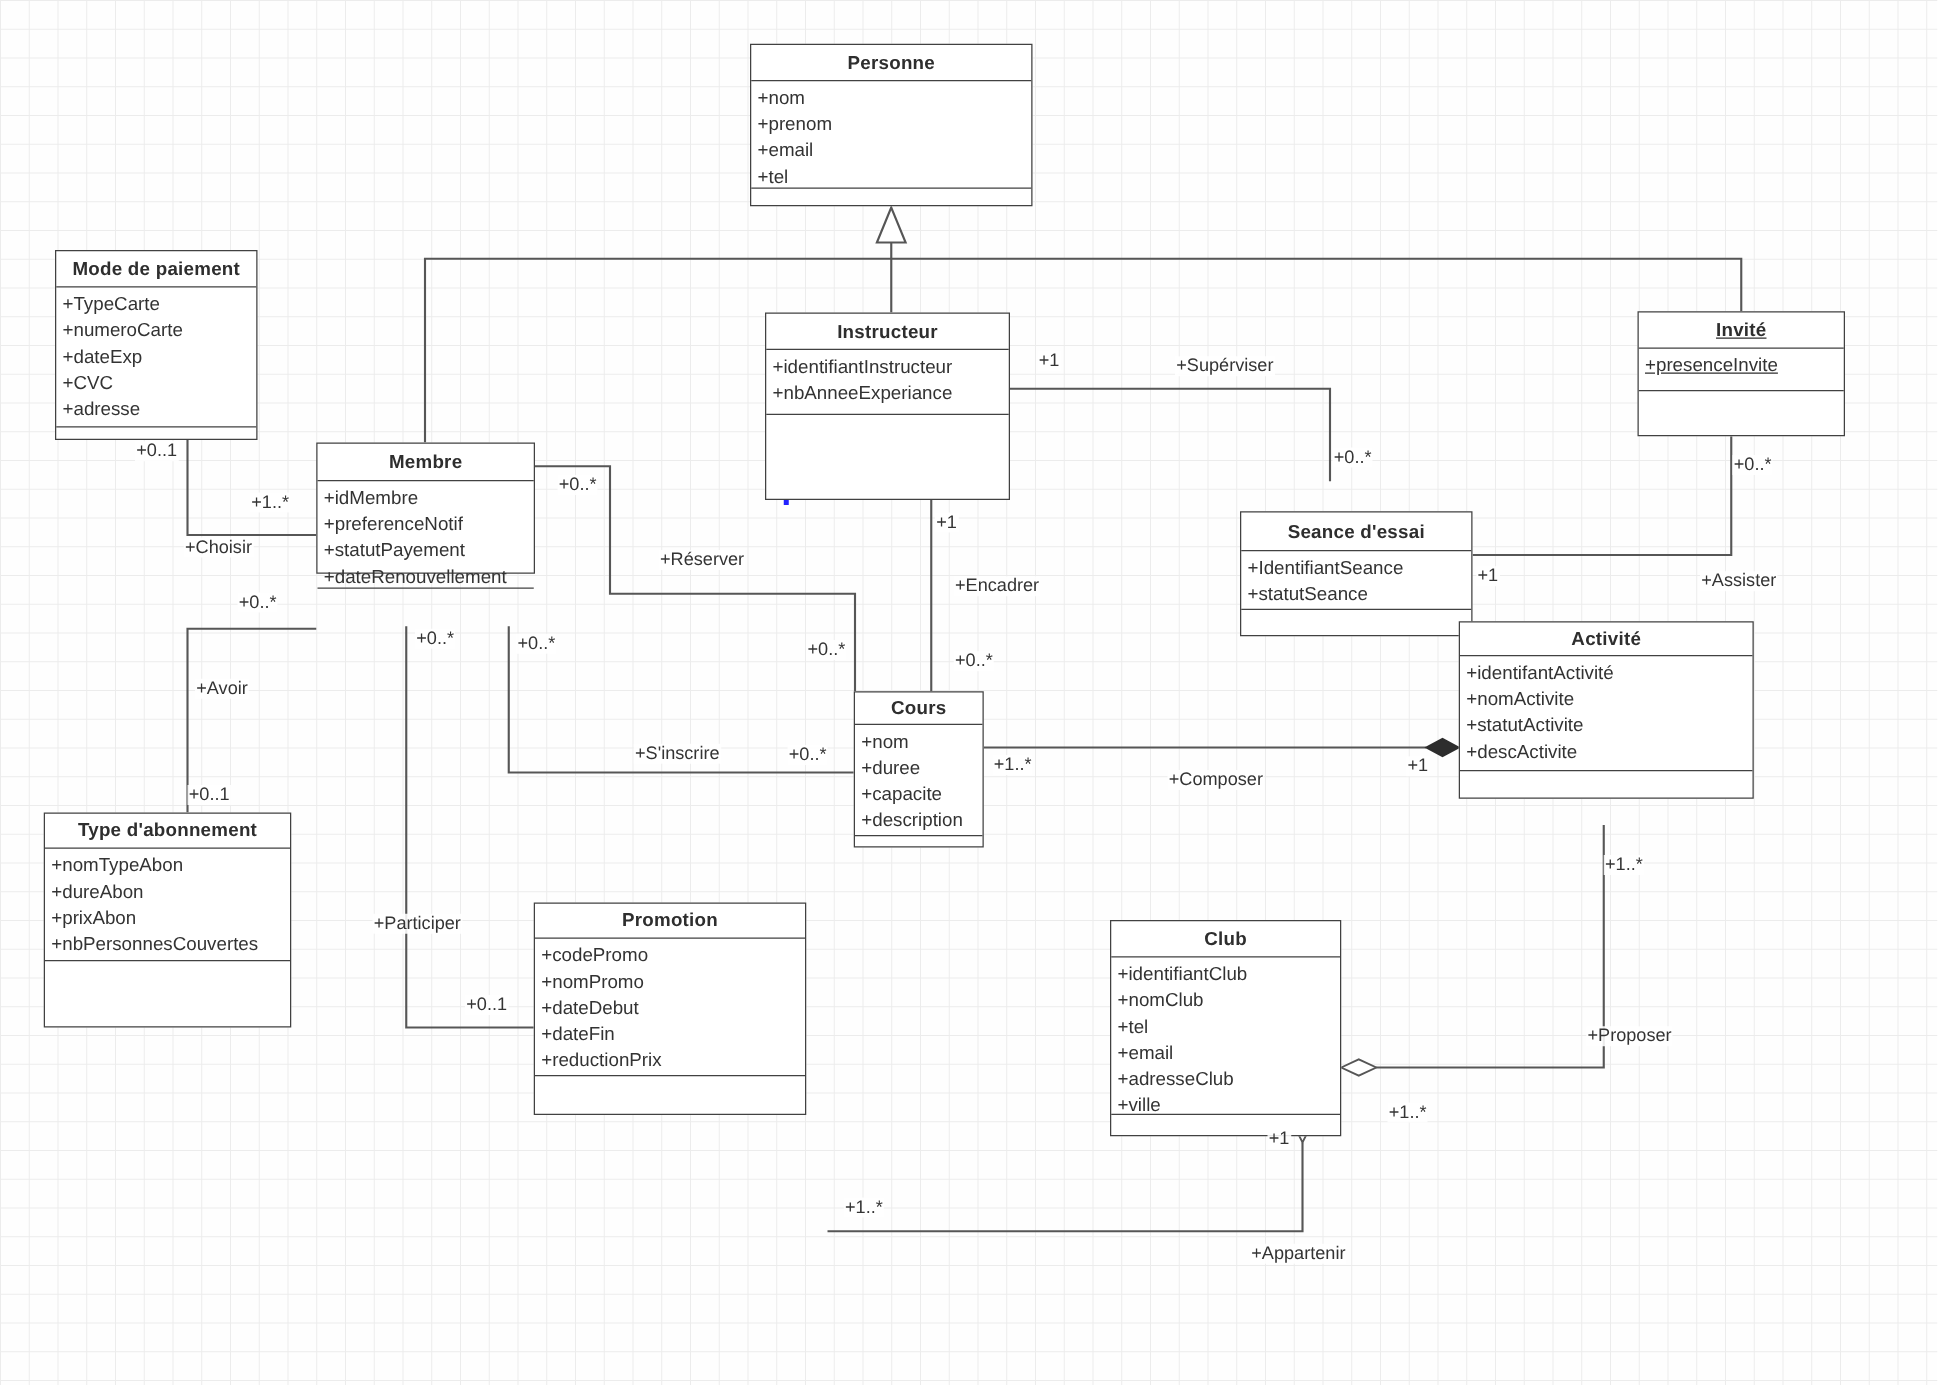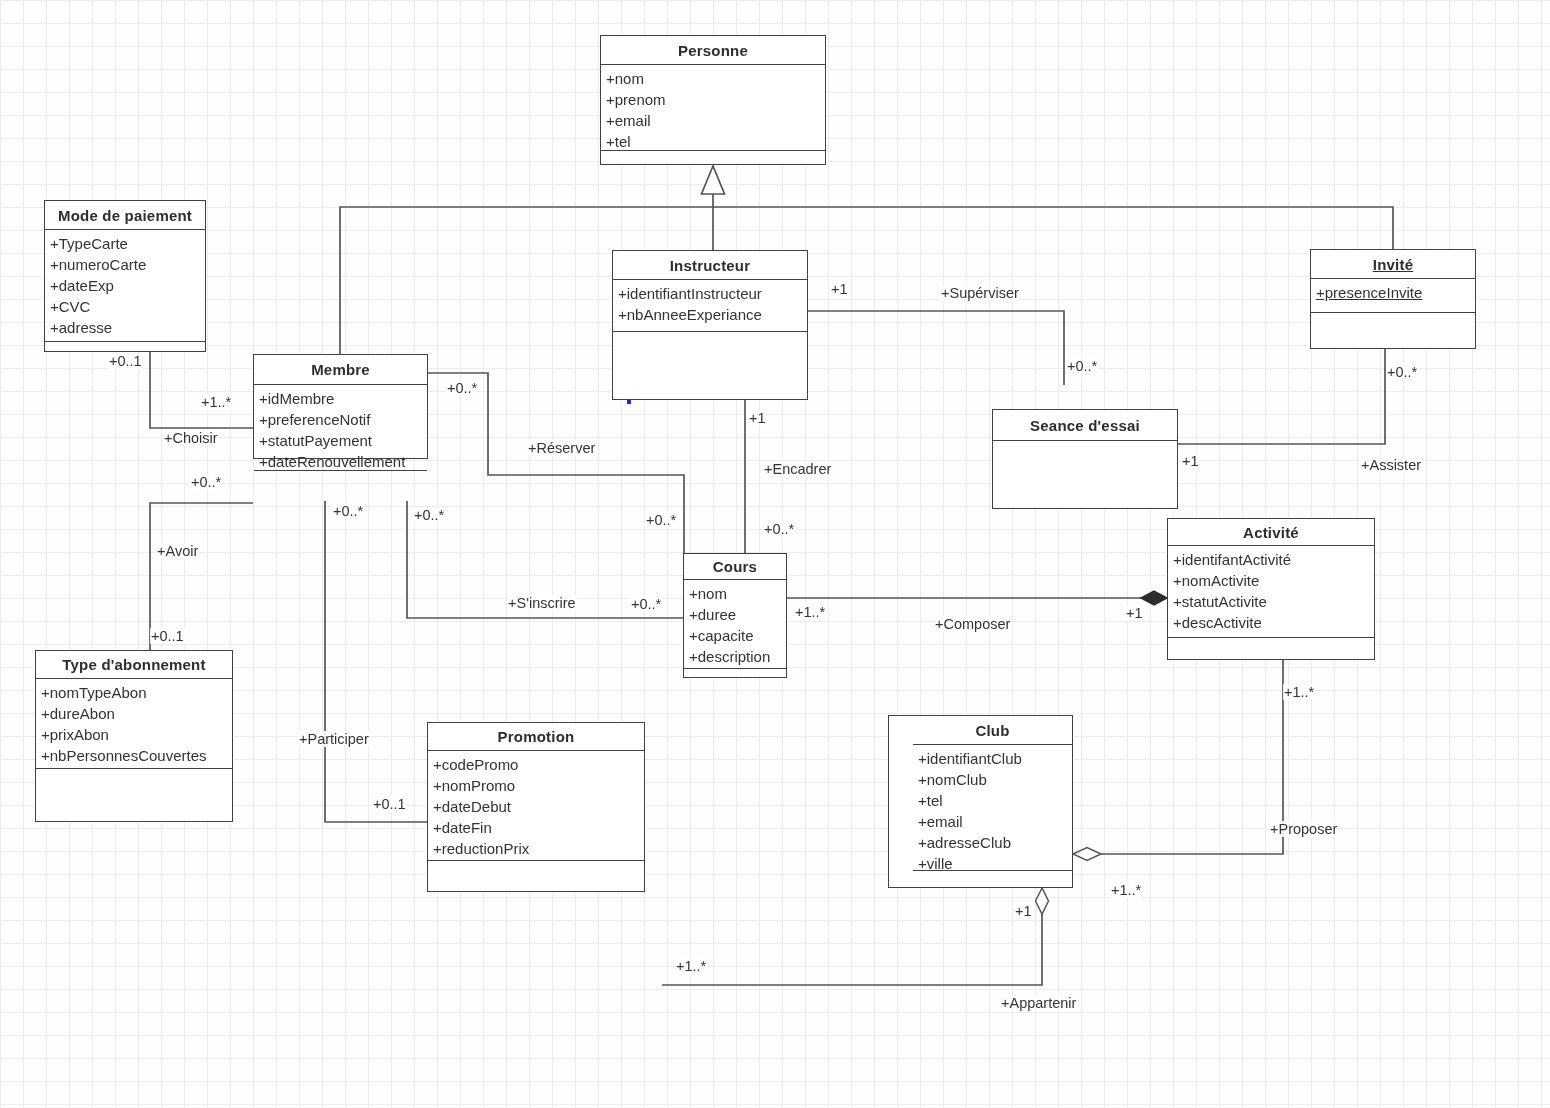--- a/index.html
+++ b/index.html
@@ -119,33 +119,37 @@
     </div>
     <div class="uml-class" style="left: 1310px; top: 249px; width: 166px; height: 100px; text-decoration: underline;">
       <div class="uml-title" style="height: 29px;">Invité</div>
       <div class="uml-attrs" style="height: 34px;">
         <div>+presenceInvite</div>
       </div>
       <div class="uml-methods"></div>
     </div>
     <div class="uml-class" style="left: 992px; top: 385px; width: 186px; height: 100px; margin-top: 24px;">
       <div class="uml-title" style="height: 31px;">Seance d'essai</div>
+      <div class="uml-attrs" style="height: 47px;">
+        <div>+IdentifiantSeance</div>
+        <div>+statutSeance</div>
+      </div>
       <div class="uml-methods"></div>
     </div>
     <div class="uml-class" style="left: 683px; top: 553px; width: 104px; height: 125px;">
       <div class="uml-title" style="height: 26px;">Cours</div>
       <div class="uml-attrs" style="height: 89px;">
         <div>+nom</div>
         <div>+duree</div>
         <div>+capacite</div>
         <div>+description</div>
       </div>
       <div class="uml-methods"></div>
     </div>
-    <div class="uml-class" style="left: 1167px; top: 518px; width: 208px; height: 142px;">
+    <div class="uml-class" style="left: 1167px; top: 497px; width: 236px; height: 142px;">
       <div class="uml-title" style="height: 27px;">Activité</div>
       <div class="uml-attrs" style="height: 92px;">
         <div>+identifantActivité</div>
         <div>+nomActivite</div>
         <div>+statutActivite</div>
         <div>+descActivite</div>
       </div>
       <div class="uml-methods"></div>
     </div>
     <div class="uml-class" style="left: 35px; top: 650px; width: 198px; height: 172px;">
@@ -162,33 +166,33 @@
       <div class="uml-title" style="height: 28px;">Promotion</div>
       <div class="uml-attrs" style="height: 110px;">
         <div>+codePromo</div>
         <div>+nomPromo</div>
         <div>+dateDebut</div>
         <div>+dateFin</div>
         <div>+reductionPrix</div>
       </div>
       <div class="uml-methods"></div>
     </div>
-    <div class="uml-class" style="left: 888px; top: 715px; width: 185px; height: 173px; padding-left: 24px;">
+    <div class="uml-class" style="left: 888px; top: 736px; width: 185px; height: 173px;">
       <div class="uml-title" style="height: 29px;">Club</div>
       <div class="uml-attrs" style="height: 126px;">
         <div>+identifiantClub</div>
         <div>+nomClub</div>
         <div>+tel</div>
         <div>+email</div>
         <div>+adresseClub</div>
         <div>+ville</div>
       </div>
       <div class="uml-methods"></div>
     </div>
-    <div class="rel-label" style="left: 147px; top: 430px; margin-left: 16px;">+Choisir</div>
+    <div class="rel-label" style="left: 147px; top: 430px;">+Choisir</div>
     <div class="rel-label" style="left: 108px; top: 353px;">+0..1</div>
     <div class="rel-label" style="left: 200px; top: 394px;">+1..*</div>
     <div class="rel-label" style="left: 156px; top: 543px;">+Avoir</div>
     <div class="rel-label" style="left: 190px; top: 474px;">+0..*</div>
     <div class="rel-label" style="left: 150px; top: 628px;">+0..1</div>
     <div class="rel-label" style="left: 527px; top: 440px;">+Réserver</div>
     <div class="rel-label" style="left: 446px; top: 380px;">+0..*</div>
     <div class="rel-label" style="left: 645px; top: 512px;">+0..*</div>
     <div class="rel-label" style="left: 507px; top: 595px;">+S'inscrire</div>
     <div class="rel-label" style="left: 413px; top: 507px;">+0..*</div>

